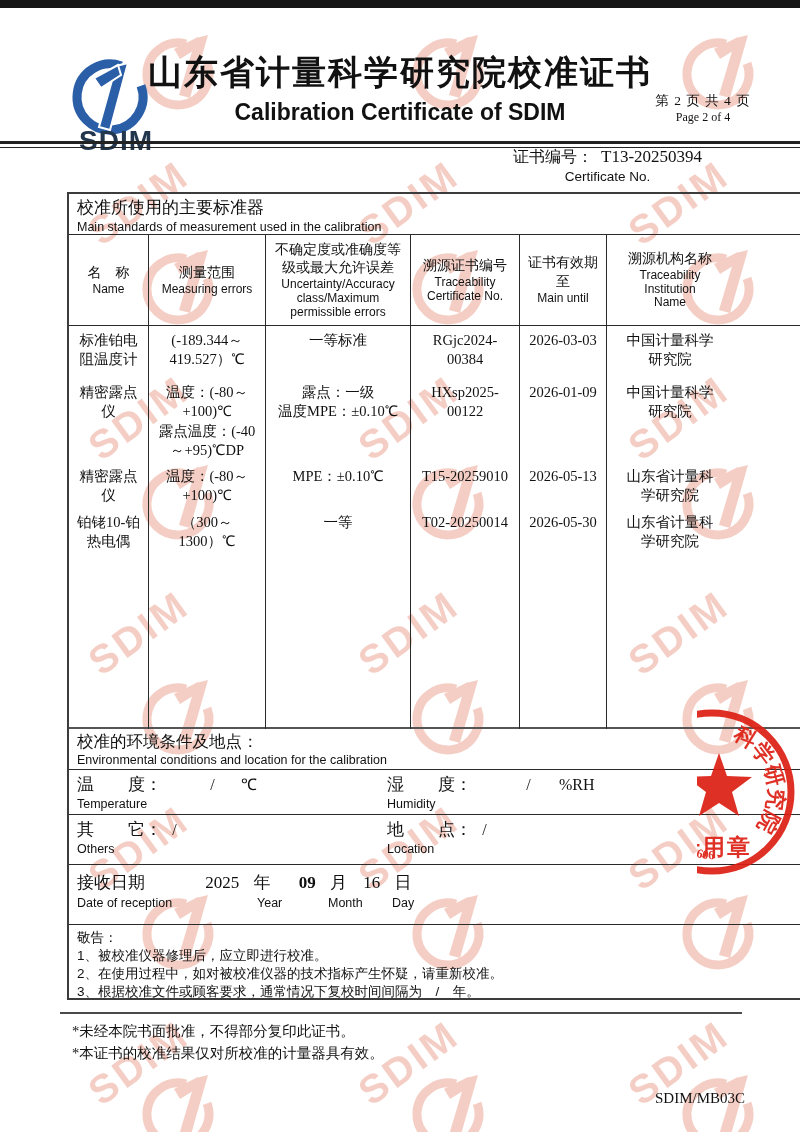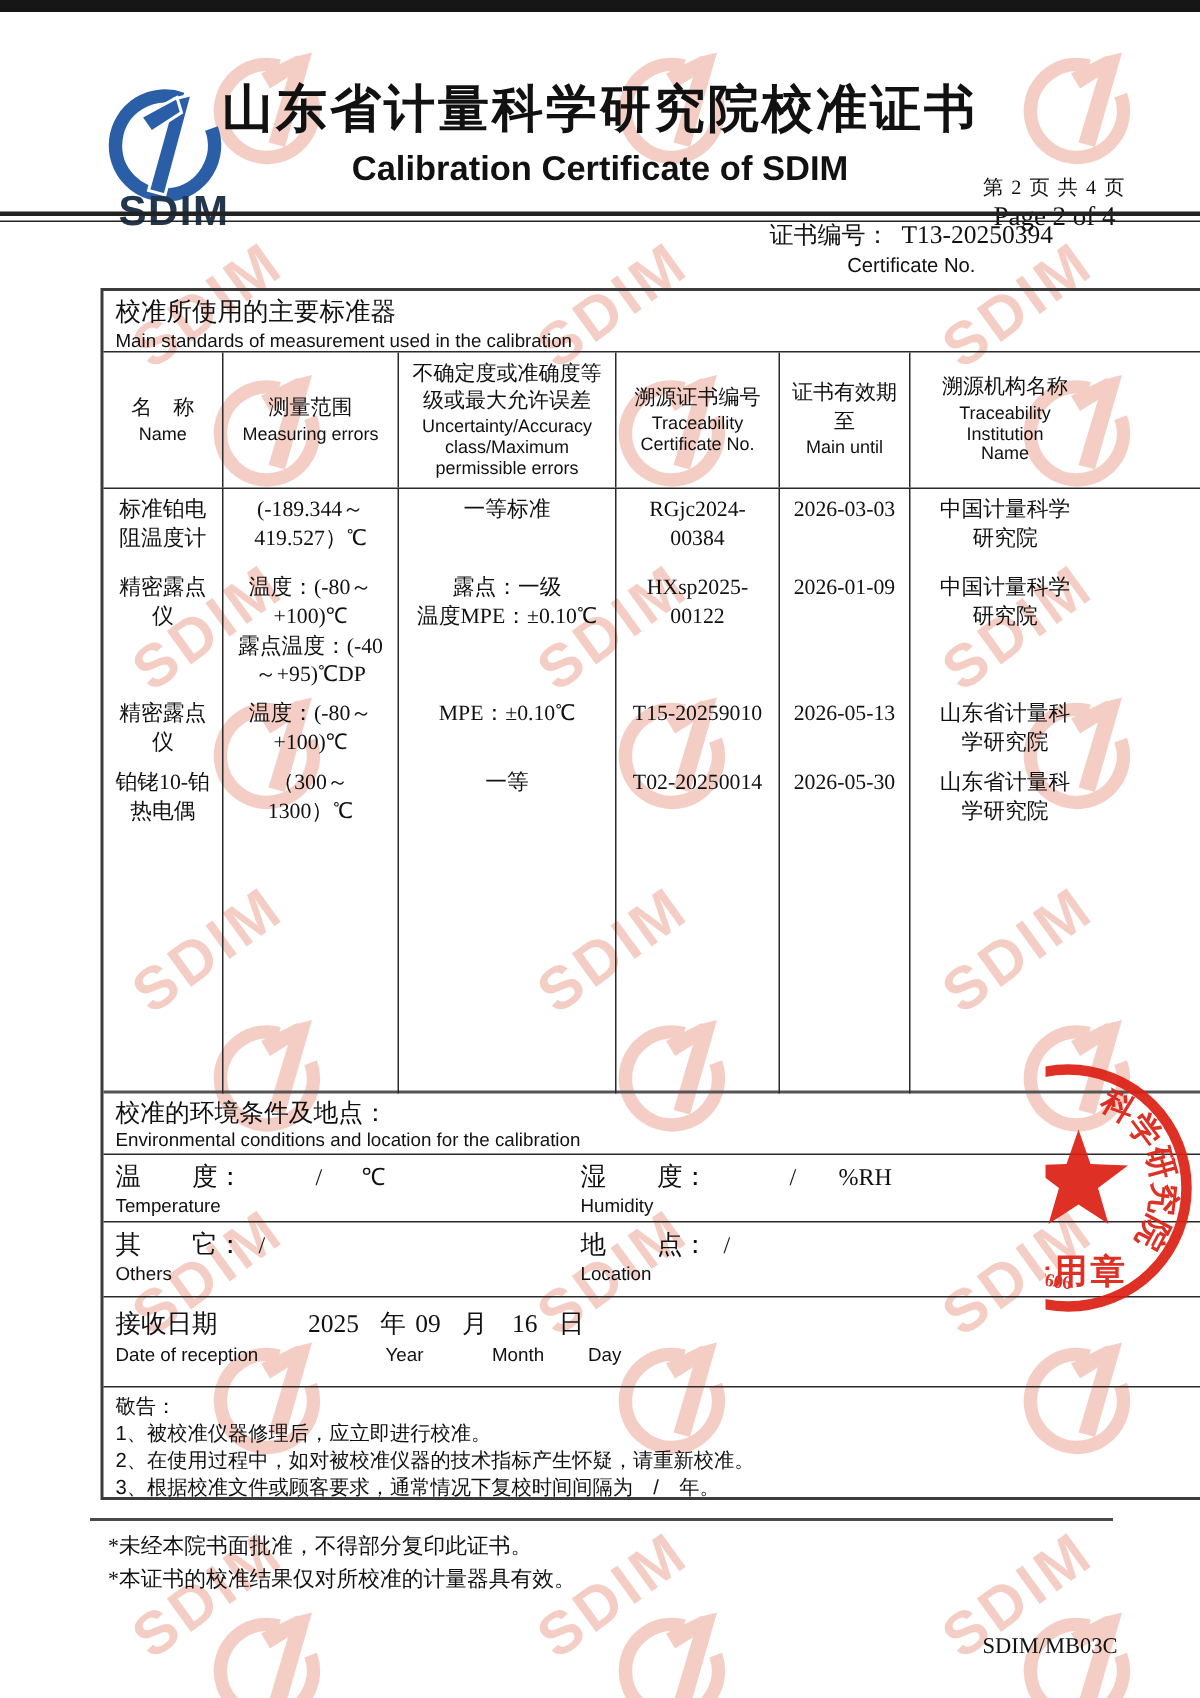--- a/index.html
+++ b/index.html
@@ -7,23 +7,23 @@
         font-family:"Liberation Serif", serif;color:#111;}
   .topbar{position:absolute;left:0;top:0;width:800px;height:8px;background:#161616;}
   
   .wm{position:absolute;opacity:.45;pointer-events:none;}
   
   .logo{position:absolute;left:54px;top:48px;width:124px;height:108px;}
   .title-cn{position:absolute;left:0;top:50px;width:800px;text-align:center;
             font-size:34px;font-weight:bold;letter-spacing:2px;}
   .title-en{position:absolute;left:0;top:99px;width:800px;text-align:center;
             font-family:"Liberation Sans",sans-serif;font-size:23px;font-weight:800;}
-  .pageinfo{position:absolute;left:648px;top:92px;width:110px;text-align:center;margin-top:24px;}
+  .pageinfo{position:absolute;left:648px;top:92px;width:110px;text-align:center;}
   .pageinfo .cn{font-size:13.5px;letter-spacing:1px;}
-  .pageinfo .en{font-size:18px;}
+  .pageinfo .en{font-size:12px;}
   .dblrule{position:absolute;left:0;top:141px;width:800px;height:3px;
            border-top:3px solid #222;border-bottom:1.5px solid #222;}
   .certno{position:absolute;left:513px;top:147px;text-align:center;}
   .certno .line1{font-size:16px;}
   .certno .num{font-size:17px;padding-left:8px;}
   .certno .en{font-family:"Liberation Sans",sans-serif;font-size:13.5px;margin-top:1px;}
   
   .mainbox{position:absolute;left:67px;top:192px;width:768px;height:808px;
            border:2px solid #3c3c3c;box-sizing:border-box;background:transparent;}
   .sec-title{height:41px;box-sizing:border-box;border-bottom:1.5px solid #2a2a2a;padding:2px 8px 0 8px;}
@@ -384,21 +384,21 @@
           </div>
           <div class="env-sub">Location</div>
         </div>
       </div>
 
       <div class="date-row">
         <div class="date-main">
           <span>接收日期</span>
           <span class="num" style="margin-left:56px;">2025</span>
           <span style="margin-left:10px;">年</span>
-          <span class="num" style="margin-left:2px;">09</span>
+          <span class="num" style="margin-left:24px;font-weight:bold;">09</span>
           <span style="margin-left:10px;">月</span>
           <span class="num" style="margin-left:12px;">16</span>
           <span style="margin-left:10px;">日</span>
         </div>
         <div class="date-sub">
           <span style="left:0;">Date of reception</span>
           <span style="left:180px;">Year</span>
           <span style="left:251px;">Month</span>
           <span style="left:315px;">Day</span>
         </div>

